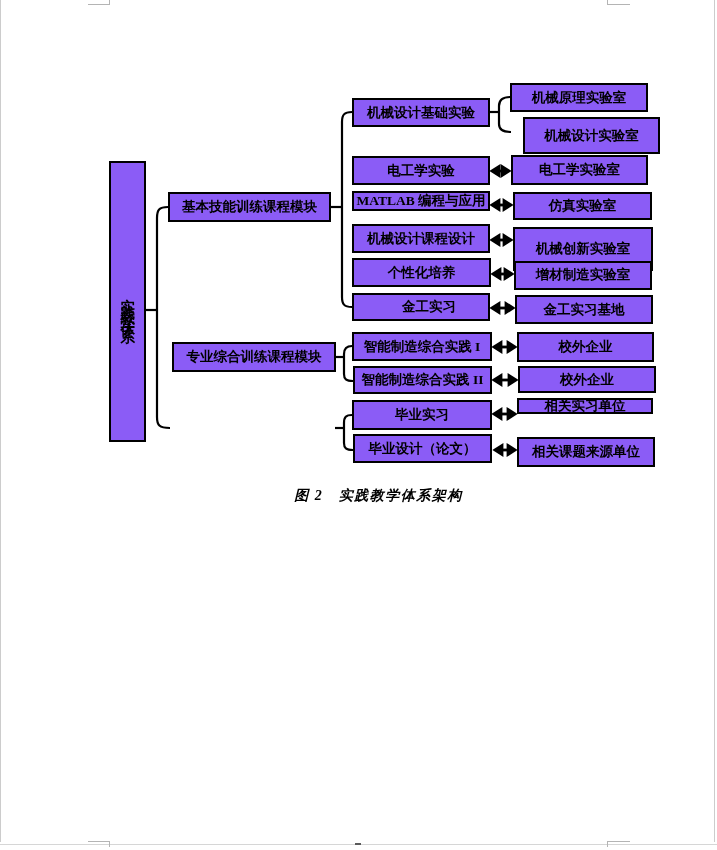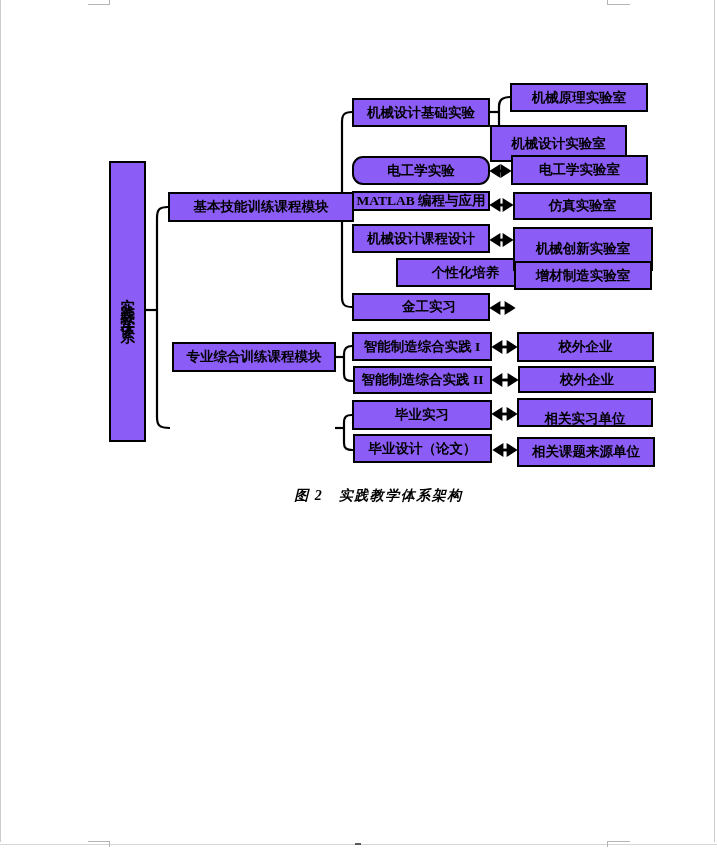--- a/index.html
+++ b/index.html
@@ -108,40 +108,40 @@
         <polygon points="495,450 502,445.5 502,454.5"></polygon>
           <polygon points="515,450 508,445.5 508,454.5"></polygon>
       </g>
     </g>
   </svg>
 
   <div class="box vertical" style="left:109px;top:161px;width:37px;height:281px;">
     <span>实践教学体系</span>
   </div>
 
-  <div class="box" style="left:168px;top:192px;width:186px;height:30px;">
+  <div class="box" style="left:168px;top:192px;width:163px;height:30px;">
     <span>基本技能训练课程模块</span>
   </div>
   <div class="box" style="left:172px;top:342px;width:164px;height:30px;">
     <span>专业综合训练课程模块</span>
   </div>
 
   <div class="box" style="left:352px;top:98px;width:138px;height:29px;">
     <span>机械设计基础实验</span>
   </div>
-  <div class="box" style="left:352px;top:156px;width:138px;height:29px;border-radius:11px;">
+  <div class="box" style="left:352px;top:156px;width:138px;height:29px;">
     <span>电工学实验</span>
   </div>
   <div class="box" style="left:352px;top:191px;width:138px;height:20px;justify-content:center;">
     <span>MATLAB 编程与应用</span>
   </div>
   <div class="box" style="left:352px;top:224px;width:138px;height:29px;">
     <span>机械设计课程设计</span>
   </div>
-  <div class="box" style="left:352px;top:258px;width:139px;height:29px;margin-left:44px;">
+  <div class="box" style="left:352px;top:258px;width:139px;height:29px;">
     <span>个性化培养</span>
   </div>
   <div class="box" style="left:352px;top:293px;width:138px;height:28px;padding-left:16px;">
     <span>金工实习</span>
   </div>
   <div class="box" style="left:352px;top:332px;width:140px;height:29px;">
     <span>智能制造综合实践 I</span>
   </div>
   <div class="box" style="left:353px;top:366px;width:139px;height:28px;align-items:center;">
     <span>智能制造综合实践 II</span>
@@ -149,42 +149,45 @@
   <div class="box" style="left:352px;top:400px;width:140px;height:30px;">
     <span>毕业实习</span>
   </div>
   <div class="box" style="left:353px;top:434px;width:139px;height:29px;">
     <span>毕业设计（论文）</span>
   </div>
 
   <div class="box" style="left:510px;top:83px;width:138px;height:29px;">
     <span>机械原理实验室</span>
   </div>
-  <div class="box" style="left:490px;top:117px;width:137px;height:37px;margin-top:8px;">
+  <div class="box" style="left:523px;top:117px;width:137px;height:37px;">
     <span>机械设计实验室</span>
   </div>
   <div class="box" style="left:511px;top:155px;width:137px;height:30px;">
     <span>电工学实验室</span>
   </div>
   <div class="box" style="left:513px;top:192px;width:139px;height:28px;">
     <span>仿真实验室</span>
   </div>
   <div class="box" style="left:513px;top:227px;width:140px;height:44px;">
     <span>机械创新实验室</span>
   </div>
-  <div class="box" style="left:514px;top:261px;width:138px;height:29px;">
+  <div class="box" style="left:514px;top:261px;width:138px;height:29px;font-family:Liberation Mono, monospace;">
     <span>增材制造实验室</span>
+  </div>
+  <div class="box" style="left:515px;top:295px;width:138px;height:29px;">
+    <span>金工实习基地</span>
   </div>
   <div class="box" style="left:517px;top:332px;width:137px;height:30px;">
     <span>校外企业</span>
   </div>
   <div class="box" style="left:518px;top:366px;width:138px;height:27px;">
     <span>校外企业</span>
   </div>
-  <div class="box" style="left:517px;top:398px;width:136px;height:29px;align-items:flex-end;">
+  <div class="box" style="left:517px;top:398px;width:136px;height:16px;align-items:flex-end;">
     <span>相关实习单位</span>
   </div>
   <div class="box" style="left:517px;top:437px;width:138px;height:30px;">
     <span>相关课题来源单位</span>
   </div>
 
   <div class="caption">图 2　实践教学体系架构</div>
 
 </div>
 

